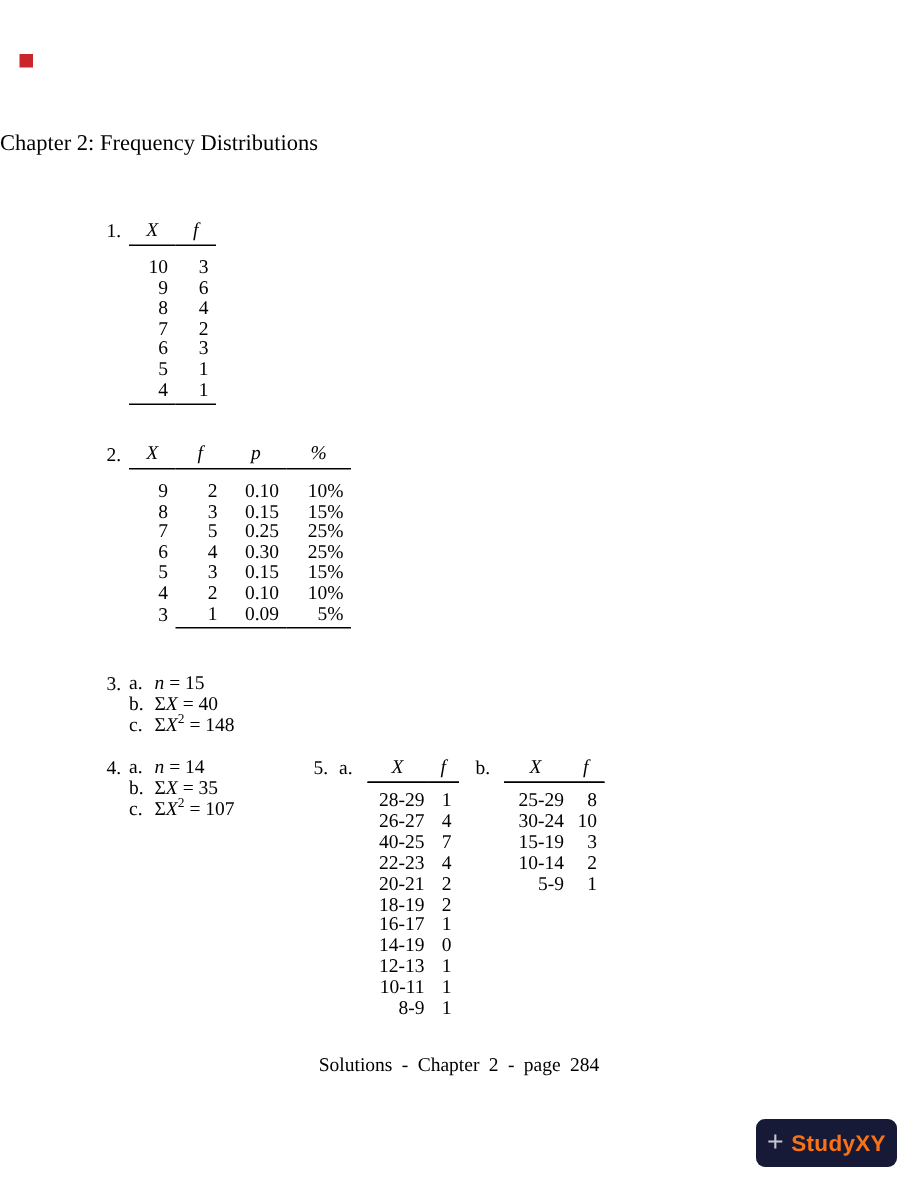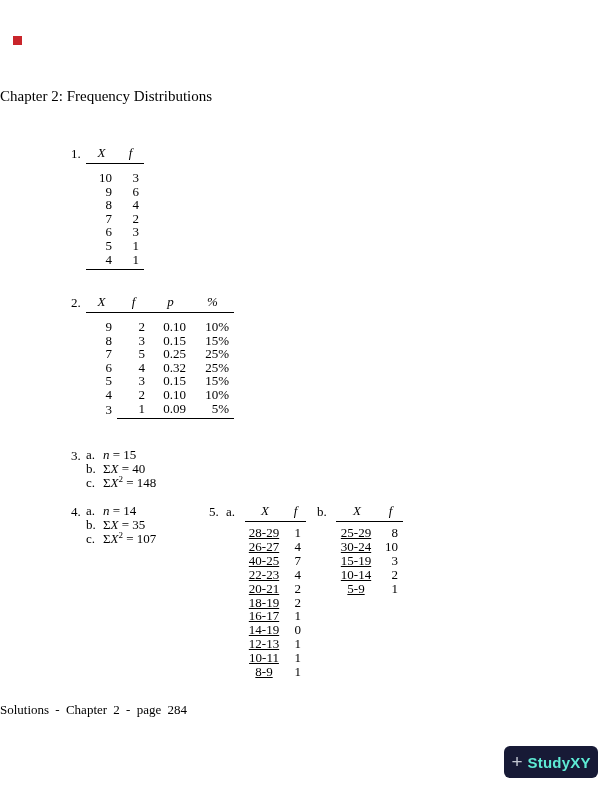--- a/index.html
+++ b/index.html
@@ -32,30 +32,30 @@
   .t2 th:nth-child(2),.t2 td:nth-child(2){width:28px;}
   .t2 th:nth-child(3),.t2 td:nth-child(3){width:36px;}
   .t2 th:nth-child(4),.t2 td:nth-child(4){width:38px;}
   .t2 tbody tr:last-child td:not(:first-child){border-bottom:1px solid #000;padding-bottom:3px;}
   .t5 td{line-height:13.9px;}
   .t5 tbody tr:first-child td{padding-top:4px;}
   .t5a th:nth-child(1),.t5a td:nth-child(1){width:38px;}
   .t5a th:nth-child(2),.t5a td:nth-child(2){width:16px;}
   .t5b th:nth-child(1),.t5b td:nth-child(1){width:40px;}
   .t5b th:nth-child(2),.t5b td:nth-child(2){width:20px;}
-  .t5 td:nth-child(1){text-align:center;padding-right:2px;text-decoration:underline;}
-  .footer{position:absolute;top:702px;left:0;width:100%;text-align:left;font-size:13px;word-spacing:3px;}
+  .t5 td:nth-child(1){padding-right:2px;}
+  .footer{position:absolute;top:702px;left:0;width:100%;text-align:center;font-size:13px;word-spacing:3px;}
   .logo{
     position:absolute;left:504px;top:746px;width:94px;height:32px;
     background:#171a36;border-radius:6px;
     display:flex;align-items:center;justify-content:center;gap:5px;
     font-family:"Liberation Sans",sans-serif;
   }
   .logo-plus{color:#c2c6d1;font-size:19px;font-weight:400;line-height:1;margin-top:-2px;}
-  .logo-text{color:#5eead4;font-weight:700;font-size:15px;letter-spacing:0.2px;}
+  .logo-text{color:#f97316;font-weight:700;font-size:15px;letter-spacing:0.2px;}
 </style>
 </head>
 <body>
 
 <div class="page">
 
   <div class="red-marker"></div>
 
   <div class="title">Chapter 2: Frequency Distributions</div>
 
@@ -127,21 +127,21 @@
           </tr>
           <tr>
             <td>7</td>
             <td>5</td>
             <td>0.25</td>
             <td>25%</td>
           </tr>
           <tr>
             <td>6</td>
             <td>4</td>
-            <td>0.32</td>
+            <td>0.30</td>
             <td>25%</td>
           </tr>
           <tr>
             <td>5</td>
             <td>3</td>
             <td>0.15</td>
             <td>15%</td>
           </tr>
           <tr>
             <td>4</td>

